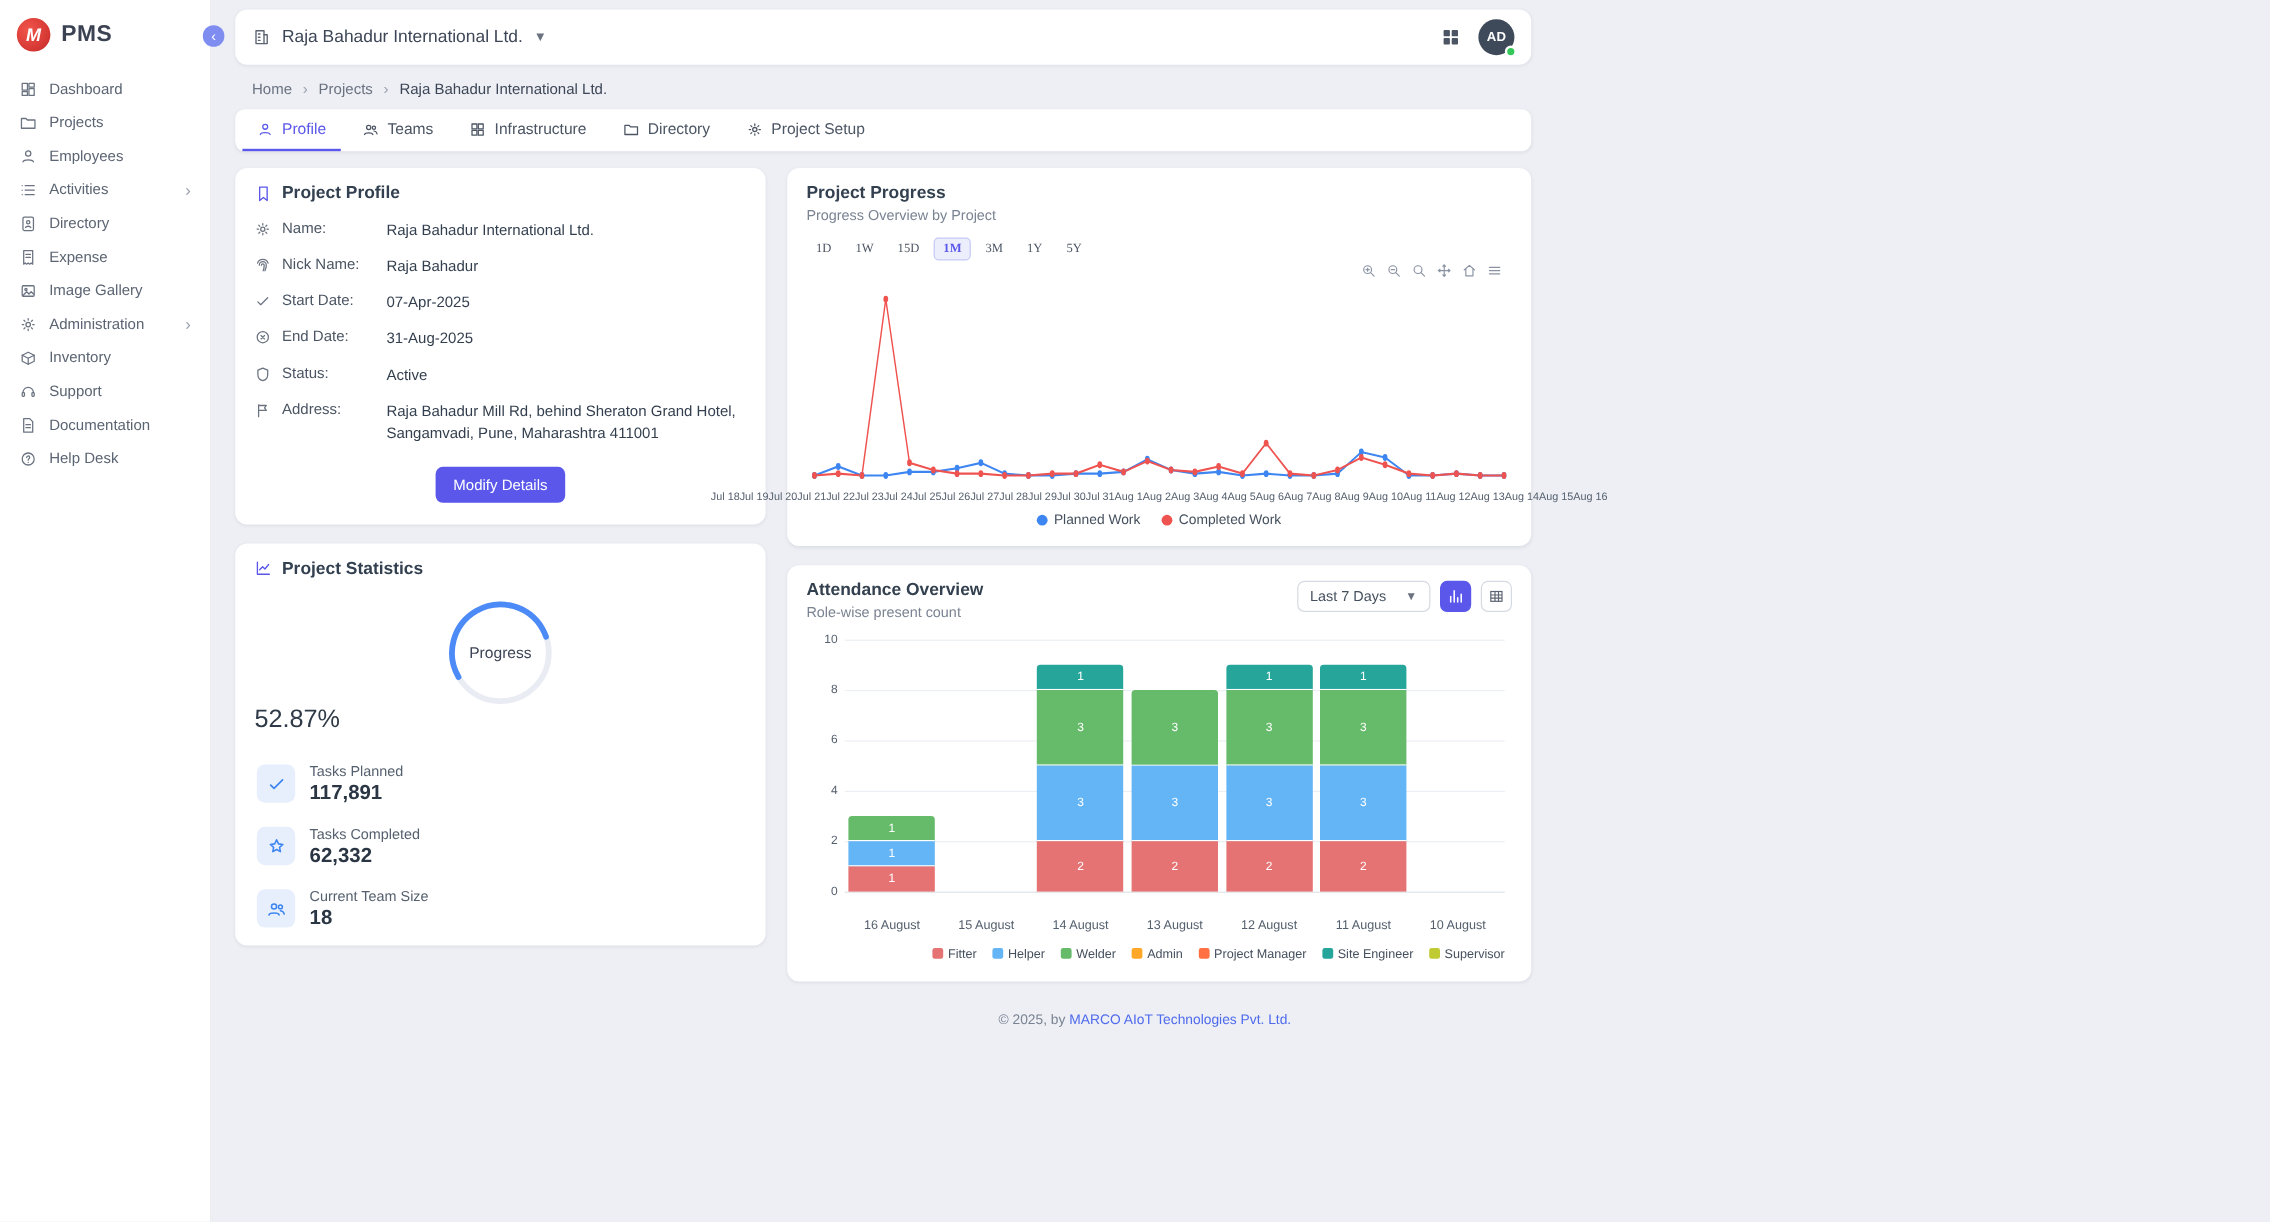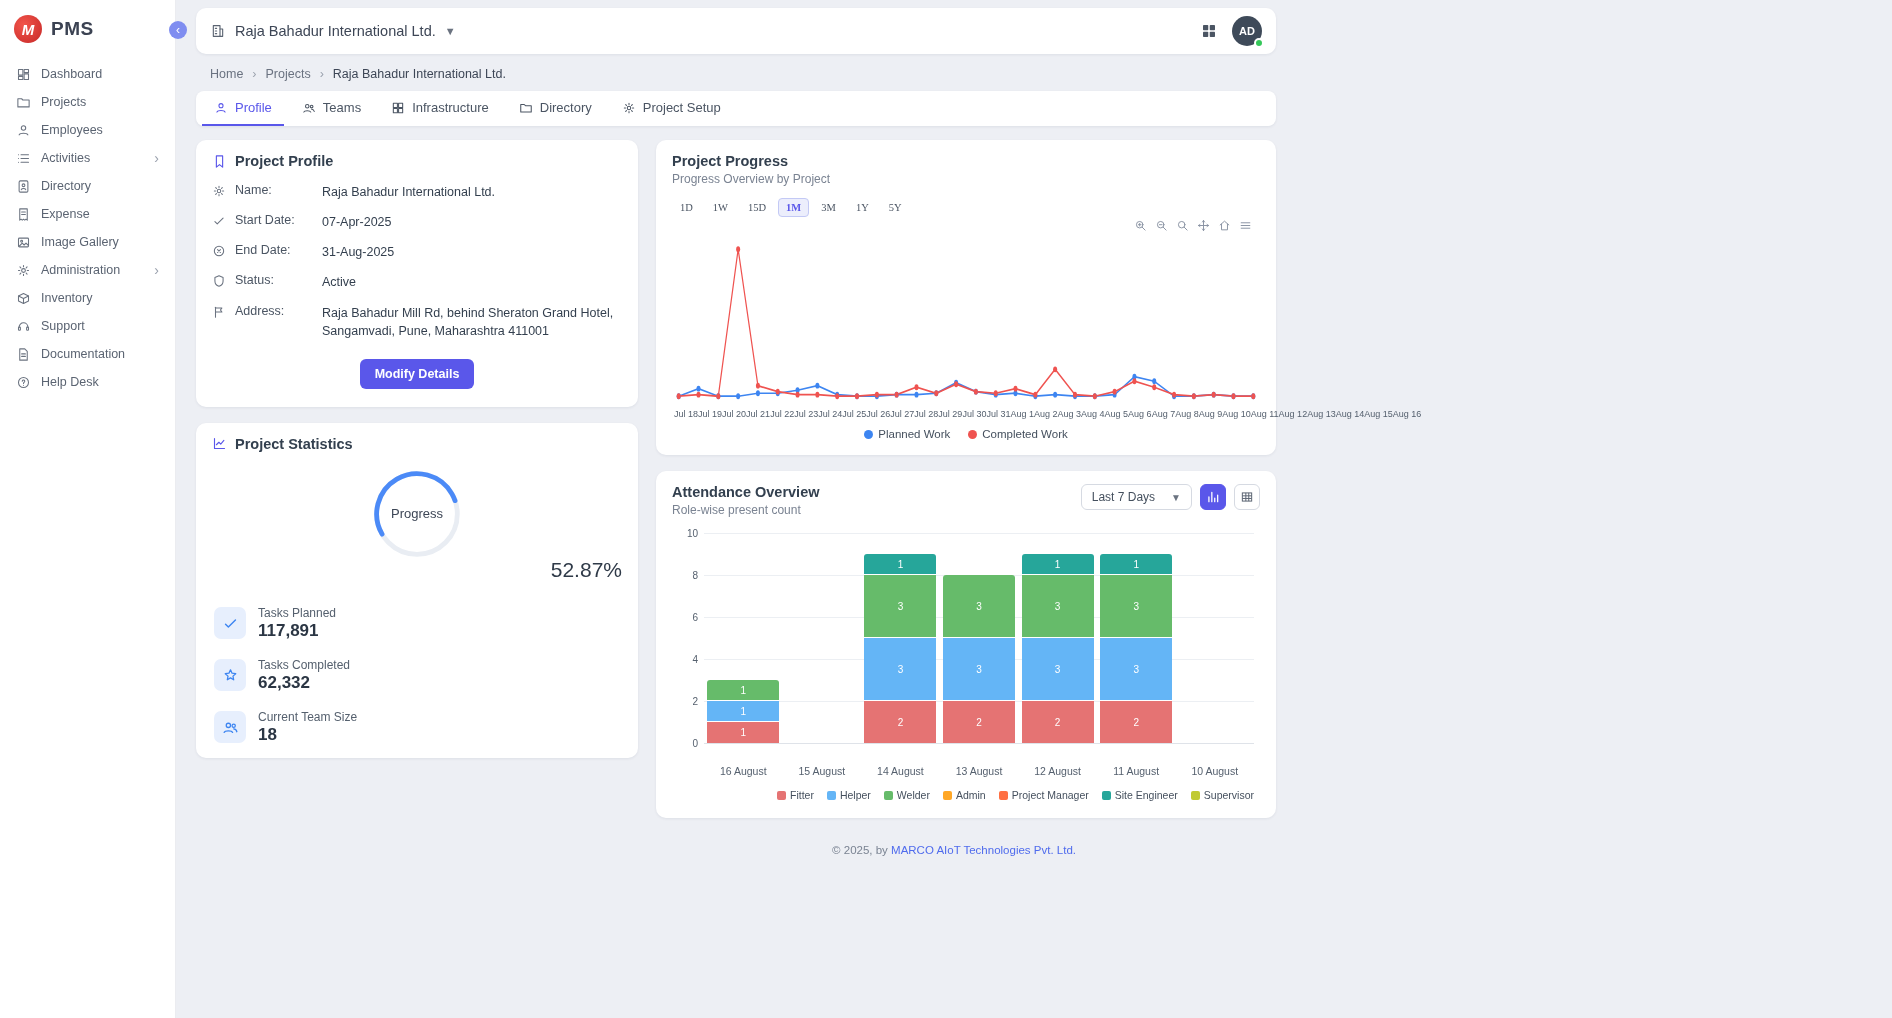--- a/index.html
+++ b/index.html
@@ -51,45 +51,45 @@
   .card-title{font-size:14.5px;font-weight:600;color:#33404f}
   .title-ic{width:15px;height:15px;color:var(--accent)}
   .chart-sub{font-size:12px;color:#7a8392;margin-top:3px}
 
   
   .frow{display:flex;align-items:flex-start;gap:9px;padding:6px 0;font-size:12.5px}
   .fic{width:14px;height:14px;color:#6b7380;margin-top:1px}
   .flabel{width:78px;color:#4b5563;flex:0 0 auto}
   .fvalue{color:#333f4e;max-width:300px;line-height:1.45}
   .btn-row{display:flex;justify-content:center;margin:13px 0 5px}
-  .btn-primary{background:var(--accent);color:#fff;border:none;border-radius:6px;padding:8px 15px;font-size:12.5px;font-weight:700;cursor:pointer;font-family:inherit}
+  .btn-primary{background:var(--accent);color:#fff;border:none;border-radius:6px;padding:8px 15px;font-size:12.5px;font-weight:400;cursor:pointer;font-family:inherit}
 
   
   .stats-card{min-height:332px}
   .gauge-wrap{position:relative;width:96px;margin:14px auto 0}
   .gauge{width:96px;height:96px;display:block}
   .gauge-bg{fill:none;stroke:#e9edf3;stroke-width:5}
   .gauge-arc{fill:none;stroke:var(--gauge);stroke-width:5;stroke-linecap:round}
   .gauge-label{position:absolute;inset:0;display:flex;align-items:center;justify-content:center;font-size:13px;color:#3d4656}
-  .gauge-value{text-align:right;font-size:21px;color:#2f3a48;margin-top:-4px}
+  .gauge-value{text-align:left;font-size:21px;color:#2f3a48;margin-top:-4px}
   .stat-items{margin-top:24px;display:flex;flex-direction:column;gap:17px;padding:0 2px}
   .stat-item{display:flex;align-items:center;gap:12px}
   .stat-ic{width:32px;height:32px;border-radius:7px;background:#e7effd;color:#3d85f1;display:flex;align-items:center;justify-content:center}
   .stat-ic .svgic{width:17px;height:17px}
   .stat-label{font-size:12px;color:#55606e}
   .stat-value{font-size:17px;font-weight:600;color:#2b3644;margin-top:1px}
 
   
   .range-row{display:flex;gap:4px;margin-top:12px}
   .range-btn{font-size:10.5px;color:#4b5563;background:none;border:1px solid transparent;padding:3px 7px;border-radius:4px;cursor:pointer;font-family:Liberation Serif, serif}
   .range-btn.active{color:var(--accent);background:var(--accent-soft);border-color:#c3c9f5;font-weight:600}
   .modebar{display:flex;justify-content:flex-end;gap:8px;margin-top:2px;padding-right:8px}
   .modebar .svgic{width:13px;height:13px;color:#8a93a3;cursor:pointer}
   #line-svg{width:100%;height:172px;display:block;margin-top:2px}
-  .xlabels{display:flex;justify-content:space-between;font-size:9px;color:#55606e;padding:3px 2px 0;white-space:nowrap}
+  .xlabels{display:flex;justify-content:center;font-size:9px;color:#55606e;padding:3px 2px 0;white-space:nowrap}
   .chart-legend{display:flex;justify-content:center;gap:18px;margin:9px 0 2px;font-size:11.5px;color:#45505e;align-items:center}
   .lg-dot{width:9px;height:9px;border-radius:50%;display:inline-block;margin-right:5px;vertical-align:-1px}
 
   
   .att-head{display:flex;justify-content:space-between;align-items:flex-start}
   .att-controls{display:flex;align-items:center;gap:8px}
   .select{display:flex;align-items:center;gap:16px;border:1px solid #d6dae2;border-radius:6px;padding:5px 10px;font-size:12px;color:#45505e;cursor:pointer;background:#fff}
   .select .chev{font-size:10px;color:#6b7380}
   .icon-btn{width:26px;height:26px;border-radius:6px;border:1px solid #d6dae2;background:#fff;color:#5b6472;display:flex;align-items:center;justify-content:center;cursor:pointer}
   .icon-btn .svgic{width:14px;height:14px}
@@ -304,20 +304,29 @@
           <h2 class="card-title">Project Profile</h2>
         </div>
 
         <div class="frow">
           <svg class="fic" viewBox="0 0 24 24" fill="none" stroke="currentColor" stroke-width="1.8" stroke-linecap="round" stroke-linejoin="round">
               <circle cx="12" cy="12" r="3"></circle>
               <path d="M12 4v2M12 18v2M4 12h2M18 12h2M6.3 6.3l1.4 1.4M16.3 16.3l1.4 1.4M17.7 6.3l-1.4 1.4M7.7 16.3l-1.4 1.4"></path>
             </svg>
           <span class="flabel">Name:</span>
           <span class="fvalue">Raja Bahadur International Ltd.</span>
+        </div>
+        <div class="frow">
+          <svg class="fic" viewBox="0 0 24 24" fill="none" stroke="currentColor" stroke-width="1.8" stroke-linecap="round" stroke-linejoin="round">
+              <path d="M7 12a5 5 0 0 1 10 0c0 3-1 6-2 8"></path>
+              <path d="M10 12a2 2 0 0 1 4 0c0 3-.5 6-1.5 8"></path>
+              <path d="M4.5 9a8 8 0 0 1 15 0"></path>
+            </svg>
+          <span class="flabel">Nick Name:</span>
+          <span class="fvalue">Raja Bahadur</span>
         </div>
         <div class="frow">
           <svg class="fic" viewBox="0 0 24 24" fill="none" stroke="currentColor" stroke-width="1.8" stroke-linecap="round" stroke-linejoin="round">
               <path d="M5 13l4 4L19 7"></path>
             </svg>
           <span class="flabel">Start Date:</span>
           <span class="fvalue">07-Apr-2025</span>
         </div>
         <div class="frow">
           <svg class="fic" viewBox="0 0 24 24" fill="none" stroke="currentColor" stroke-width="1.8" stroke-linecap="round" stroke-linejoin="round">

